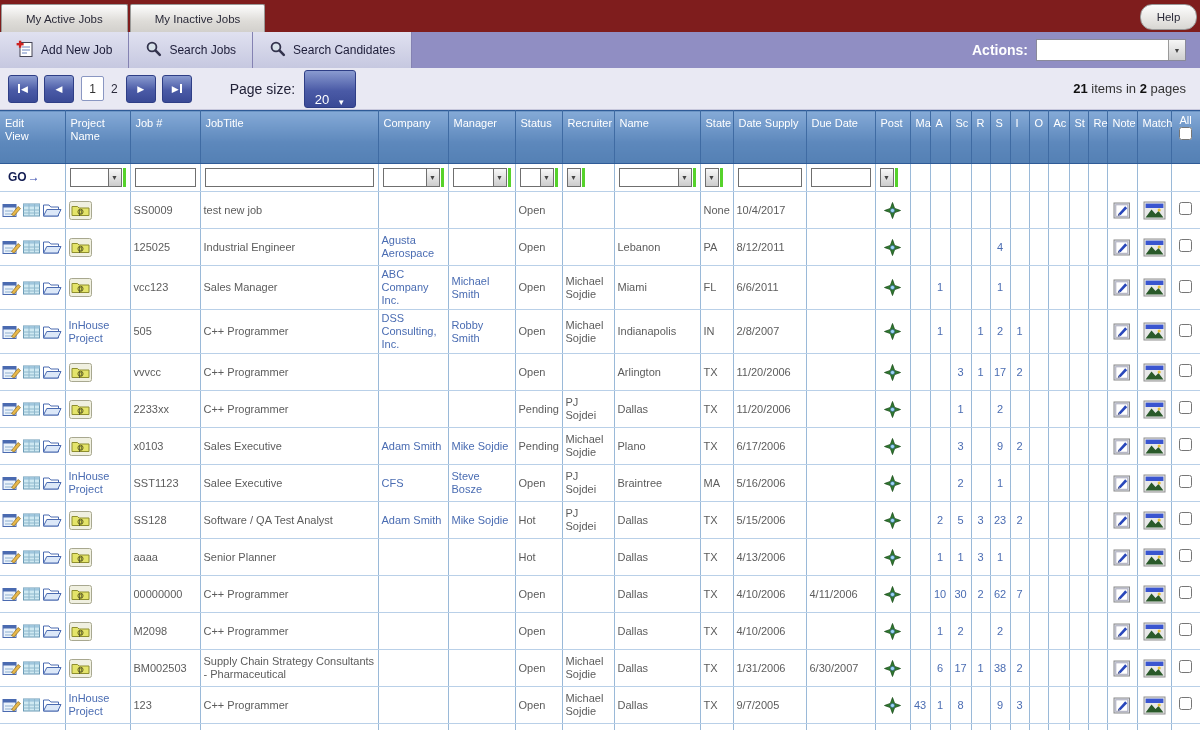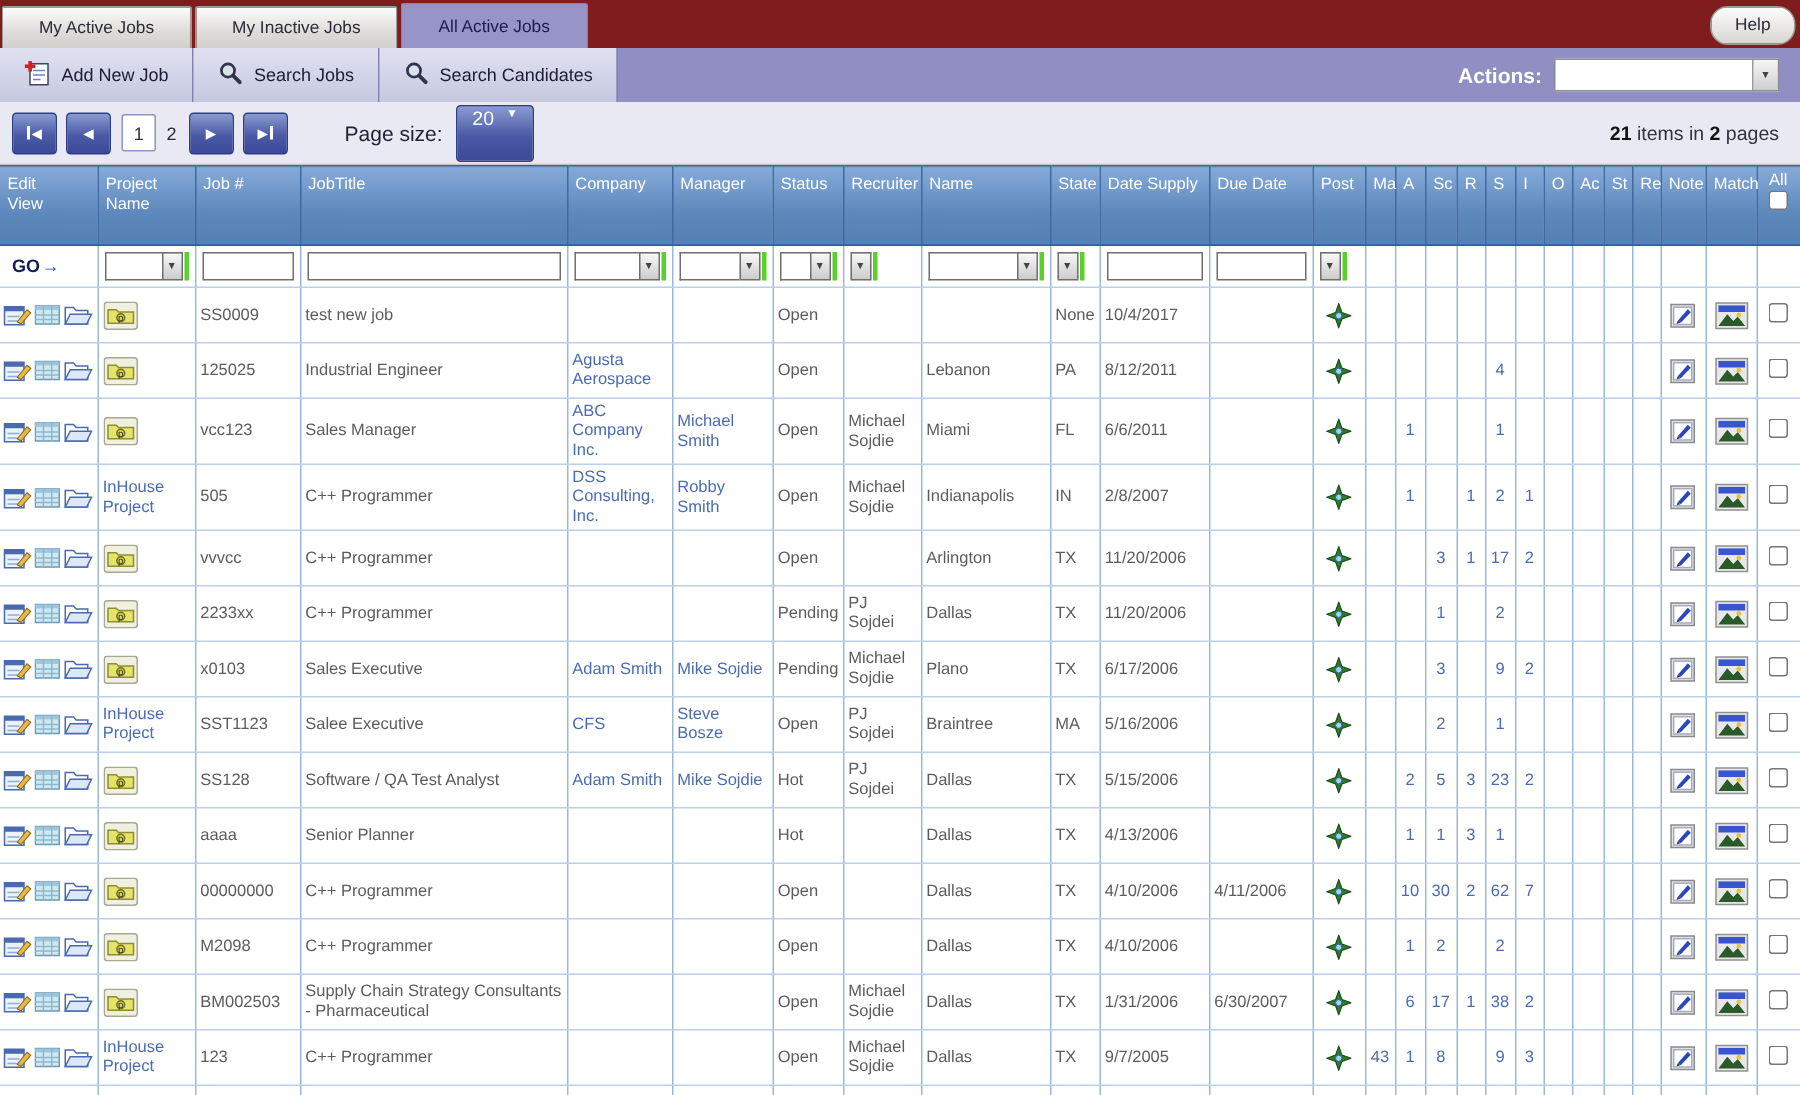--- a/index.html
+++ b/index.html
@@ -33,21 +33,21 @@
   .pagerbar { height:42px; background:#e9e9f3; display:flex; align-items:center; padding:0 8px; border-bottom:1px solid #c8c8dc; }
   .pg-btn { width:30px; height:28px; margin-right:6px; border-radius:3px; border:1px solid #2e3e86;
     background:linear-gradient(#8a9bd0,#4a5aa6 55%,#3a4a96); color:#fff; display:flex; align-items:center;
     justify-content:center; gap:1px; cursor:pointer; font-size:9px; }
   .pg-btn .bar { width:2px; height:9px; background:#fff; }
   .pg-num-current { width:23px; height:25px; background:#fff; border:1px solid #8a97c2; border-radius:2px;
     display:flex; align-items:center; justify-content:center; font-size:12px; color:#333; margin:0 5px 0 1px; }
   .pg-num { font-size:12px; color:#2a2a3a; margin:0 8px 0 2px; cursor:pointer; }
   .ps-label { margin-left:32px; font-size:14px; color:#222238;text-align:right; }
   .ps-select { margin-left:9px; width:52px; height:38px; border-radius:3px; border:1px solid #2e3e86;
-    background:linear-gradient(#8a9bd0,#4a5aa6 55%,#3a4a96); color:#fff; display:flex; align-items:flex-start;
+    background:linear-gradient(#8a9bd0,#4a5aa6 55%,#3a4a96); color:#fff; display:flex; align-items:flex-end;
     justify-content:center; gap:8px; font-size:13px; cursor:pointer; }
   .ps-select .arr { font-size:8px; }
   .pg-summary { margin-left:auto; font-size:13px; color:#333; padding-right:6px; }
   .pg-summary b { color:#111; }
 
   
   table.grid { border-collapse:collapse; table-layout:fixed; width:1200px; }
   .grid th { height:53px; vertical-align:top; padding:6px 3px 0 5px; text-align:left;
     background:linear-gradient(#85aad7,#5d88bc 60%,#5480b4); color:#fff; font-weight:normal; font-size:11px;
     border-right:1px solid #3f6ba3; border-top:1px solid #2f5b97; border-bottom:1px solid #2f5b97; cursor:pointer; }
@@ -76,21 +76,20 @@
   tr.partial td { height:10px; border-bottom:none; }
 </style>
 </head>
 <body>
 
 <div id="app">
 
   <div class="tabbar">
     <div class="tab">My Active Jobs</div>
     <div class="tab">My Inactive Jobs</div>
-    <div class="tab active">All Active Jobs</div>
     <div class="help-btn">Help</div>
   </div>
 
   <div class="toolbar">
     <div class="tool-btn">
       <span><svg width="18" height="18" viewBox="0 0 18 18">
             <rect x="4" y="2.5" width="12" height="14" fill="#fff" stroke="#445"></rect>
             <path d="M6 7 H14 M6 10 H14 M6 13 H11" stroke="#6a84c0" stroke-width="1"></path>
             <rect x="0.6" y="3" width="7" height="2.4" fill="#cc2222"></rect>
             <rect x="2.9" y="0.7" width="2.4" height="7" fill="#cc2222"></rect>

